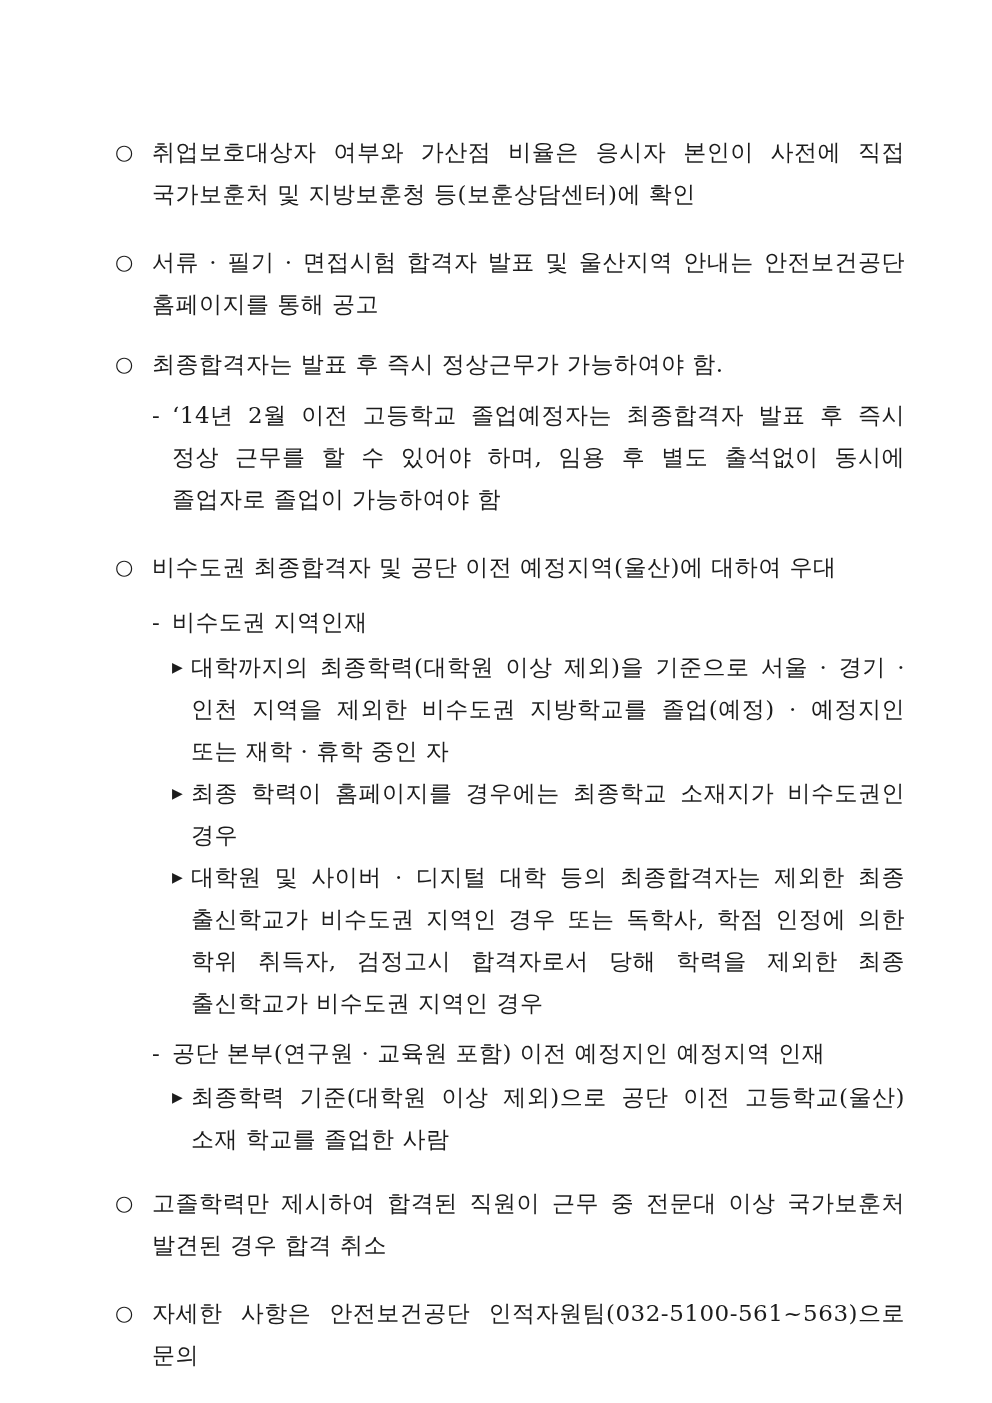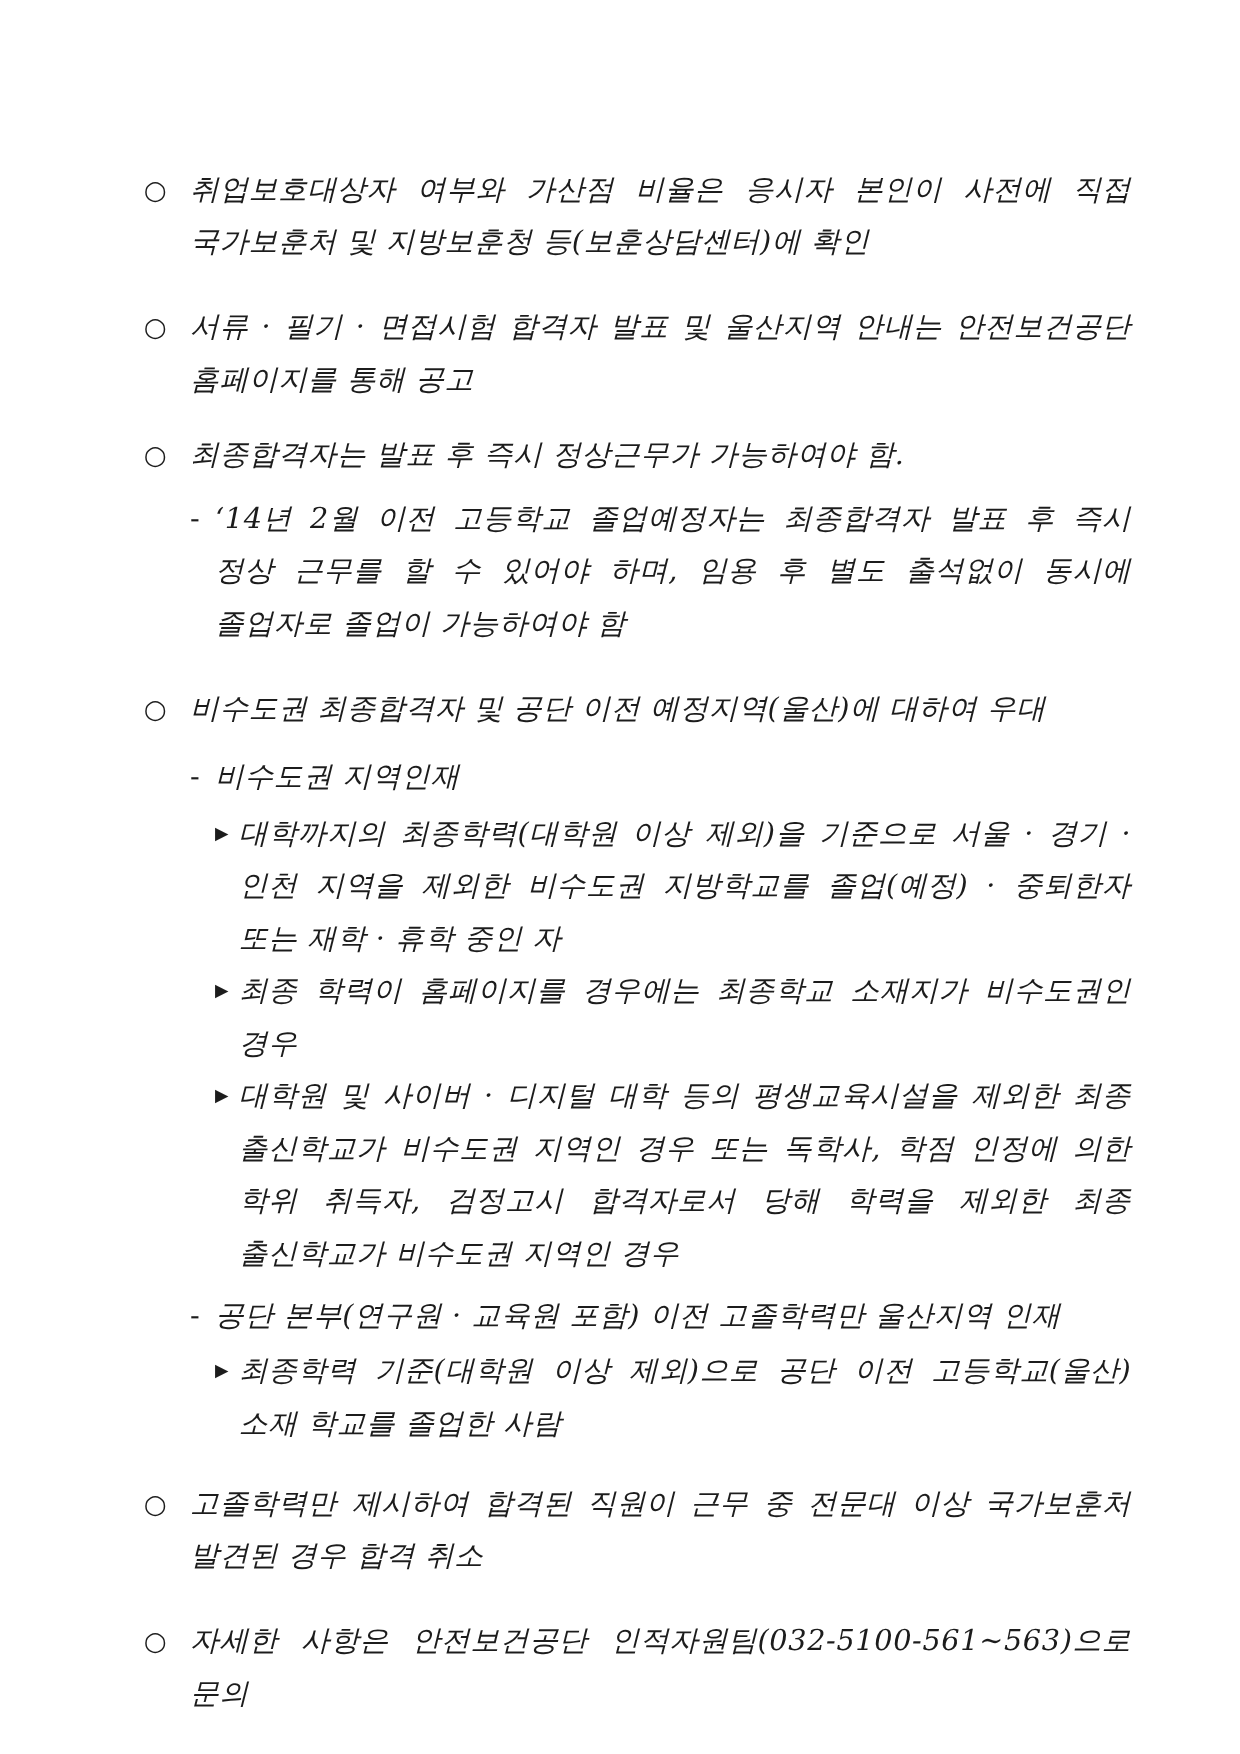--- a/index.html
+++ b/index.html
@@ -24,21 +24,20 @@
     padding: 131px 87px 0 115px;
   }
   .item {
     position: relative;
   }
   .item .text {
     margin: 0;
     text-align: justify;
     word-break: keep-all;
     letter-spacing: 0.5px;
-    font-style: italic;
   }
   .item .marker {
     position: absolute;
     top: 0;
     line-height: 42px;
   }
   
   .l1 { padding-left: 37px; }
   .l1 .marker { left: 0; font-size: 21px; }
   
@@ -89,36 +88,36 @@
       <p class="text">비수도권 최종합격자 및 공단 이전 예정지역(울산)에 대하여 우대</p>
     </div>
 
     <div class="item l2 mt-13">
       <span class="marker">-</span>
       <p class="text">비수도권 지역인재</p>
     </div>
 
     <div class="item l3 mt-3">
       <span class="marker">▶</span>
-      <p class="text">대학까지의 최종학력(대학원 이상 제외)을 기준으로 서울 · 경기 · 인천 지역을 제외한 비수도권 지방학교를 졸업(예정) · 중퇴한자 또는 재학 · 휴학 중인 자</p>
+      <p class="text">대학까지의 최종학력(대학원 이상 제외)을 기준으로 서울 · 경기 · 인천 지역을 제외한 비수도권 지방학교를 졸업(예정) · 예정지인 또는 재학 · 휴학 중인 자</p>
     </div>
 
     <div class="item l3 mt-0">
       <span class="marker">▶</span>
       <p class="text">최종 학력이 홈페이지를 경우에는 최종학교 소재지가 비수도권인 경우</p>
     </div>
 
     <div class="item l3 mt-0">
       <span class="marker">▶</span>
-      <p class="text">대학원 및 사이버 · 디지털 대학 등의 평생교육시설을 제외한 최종 출신학교가 비수도권 지역인 경우 또는 독학사, 학점 인정에 의한 학위 취득자, 검정고시 합격자로서 당해 학력을 제외한 최종 출신학교가 비수도권 지역인 경우</p>
+      <p class="text">대학원 및 사이버 · 디지털 대학 등의 최종합격자는 제외한 최종 출신학교가 비수도권 지역인 경우 또는 독학사, 학점 인정에 의한 학위 취득자, 검정고시 합격자로서 당해 학력을 제외한 최종 출신학교가 비수도권 지역인 경우</p>
     </div>
 
     <div class="item l2 mt-8">
       <span class="marker">-</span>
-      <p class="text">공단 본부(연구원 · 교육원 포함) 이전 고졸학력만 울산지역 인재</p>
+      <p class="text">공단 본부(연구원 · 교육원 포함) 이전 예정지인 예정지역 인재</p>
     </div>
 
     <div class="item l3 mt-2">
       <span class="marker">▶</span>
       <p class="text">최종학력 기준(대학원 이상 제외)으로 공단 이전 고등학교(울산) 소재 학교를 졸업한 사람</p>
     </div>
 
     <div class="item l1 mt-22">
       <span class="marker">○</span>
       <p class="text">고졸학력만 제시하여 합격된 직원이 근무 중 전문대 이상 국가보훈처 발견된 경우 합격 취소</p>

